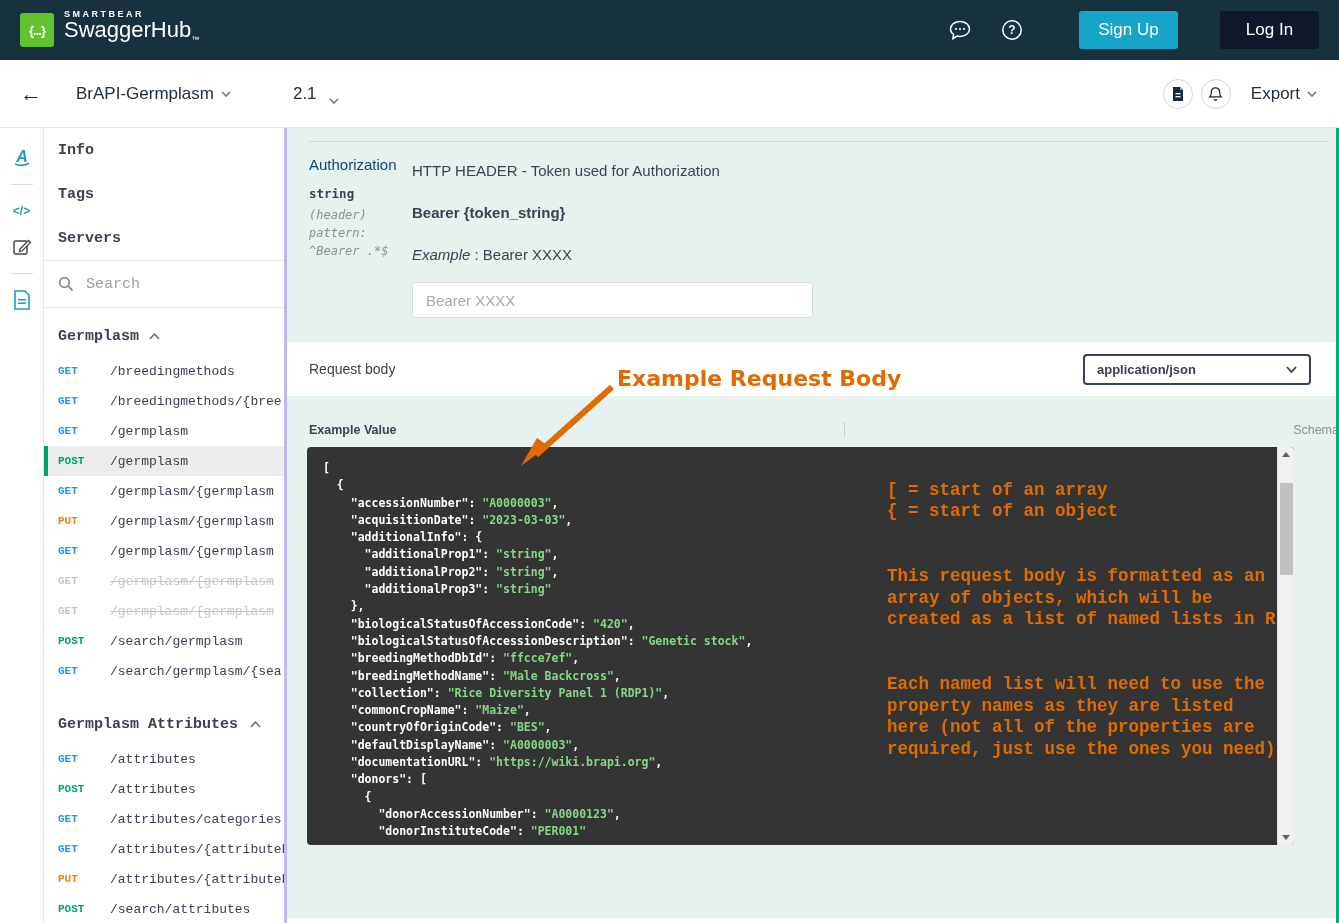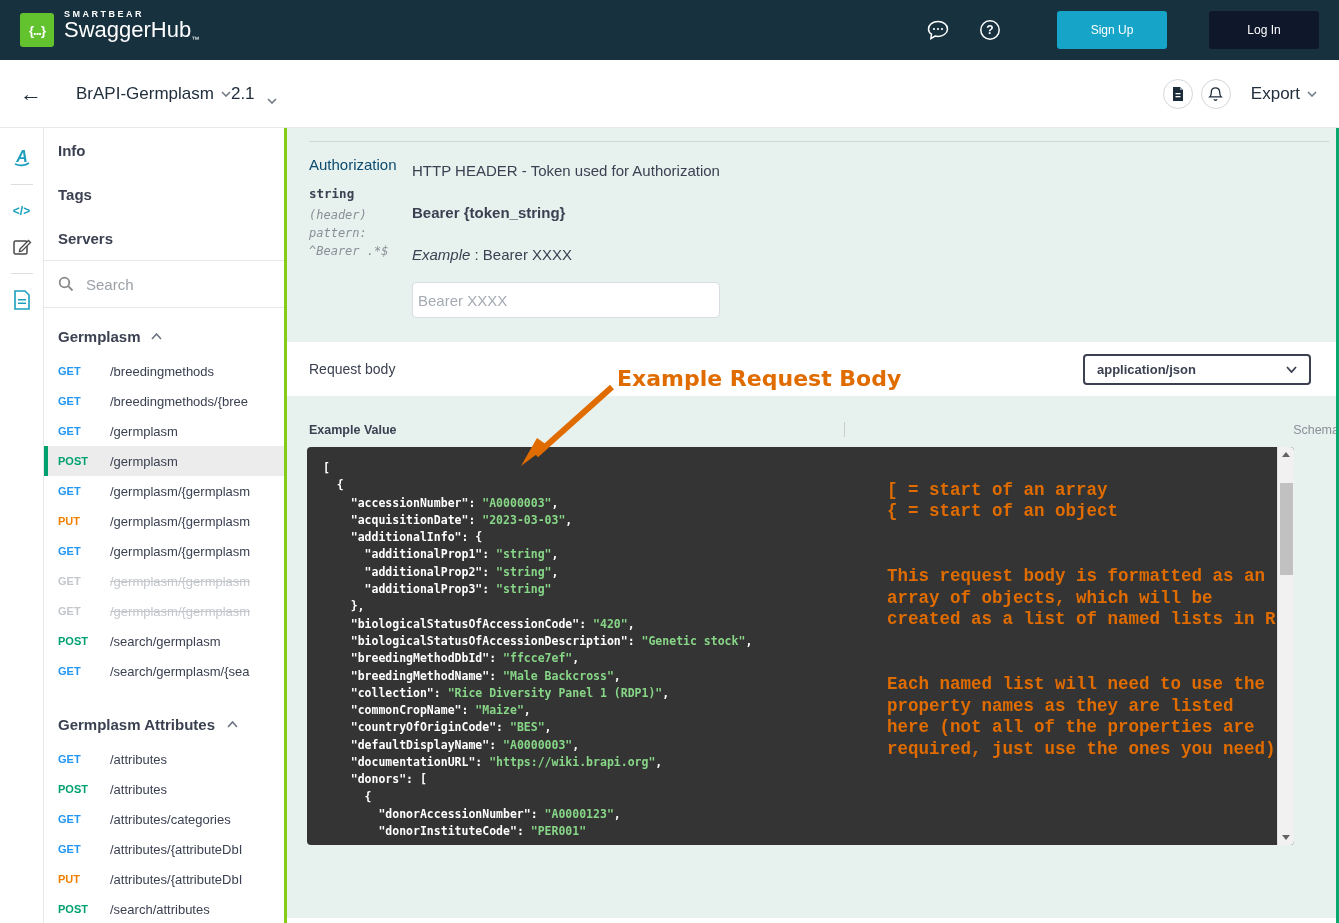--- a/index.html
+++ b/index.html
@@ -10,49 +10,49 @@
   .navbar { height:60px; background:#17313f; display:flex; align-items:center; padding:0 20px; }
   .logo-sq { width:34px; height:34px; background:#63c32e; border-radius:3px; display:flex;
     align-items:center; justify-content:center; color:#fff; font-weight:bold; font-size:13px;
     letter-spacing:-1px; }
   .brand { margin-left:10px; color:#fff; }
   .brand-small { font-size:9px; letter-spacing:2.5px; font-weight:bold; }
   .brand-big { font-size:22px; font-weight:300; line-height:22px; }
   .brand-tm { font-size:8px; vertical-align:sub; }
   .nav-right { margin-left:auto; display:flex; align-items:center; gap:26px; }
   .nav-icon { width:26px; height:26px; display:flex; align-items:center; justify-content:center; cursor:pointer; }
-  .nav-btn { width:110px; height:38px; border:none; border-radius:3px; color:#fff; font-size:12px;
+  .nav-btn { width:99px; height:38px; border:none; border-radius:3px; color:#fff; font-size:17px;
     font-family:inherit; cursor:pointer; }
   .btn-signup { background:#16a5c8; margin-left:28px; }
   .btn-login  { background:#0f172a; margin-left:16px; }
 
   
   .toolbar { height:68px; background:#fff; display:flex; align-items:center; padding:0 18px 0 20px;
     border-bottom:1px solid #e7eaec; }
   .back-arrow { font-size:22px; color:#222f3d; cursor:pointer; line-height:1; }
   .api-name { margin-left:34px; font-size:17px; color:#222f3d; cursor:pointer; display:flex; align-items:center; gap:7px;}
-  .api-ver  { font-size:17px; color:#222f3d; cursor:pointer; display:flex; align-items:flex-end; gap:12px;}
+  .api-ver  { margin-left:62px; font-size:17px; color:#222f3d; cursor:pointer; display:flex; align-items:flex-end; gap:12px;}
   .tb-right { margin-left:auto; display:flex; align-items:center; gap:8px; }
   .circle-btn { width:30px; height:30px; border-radius:50%; border:1px solid #d3d7dc; background:#fff;
     display:flex; align-items:center; justify-content:center; cursor:pointer; }
   .export { font-size:17px; color:#222f3d; display:flex; align-items:center; gap:7px; cursor:pointer; margin-left:12px; margin-right:4px;}
   .chev { display:inline-block; }
 
   
   .content { display:flex; height:795px; }
 
   
   .rail { width:44px; border-right:1px solid #e6e6e6; display:flex; flex-direction:column;
     align-items:center; padding-top:18px; gap:0; background:#fff; }
   .rail-ic { width:24px; height:24px; display:flex; align-items:center; justify-content:center; cursor:pointer; margin-bottom:12px;}
   .rail-div { width:22px; border-top:1px solid #ddd; margin:2px 0 14px 0; }
   .ic-teal { color:#1b9fbd; font-weight:bold; }
 
   
-  .sidebar { width:243px; background:#fff; border-right:3px solid #84cc16; overflow:hidden; }
+  .sidebar { width:243px; background:#fff; border-right:3px solid #c4b5fd; overflow:hidden;font-family:Liberation Mono, monospace; }
   .side-link { height:44px; display:flex; align-items:center; padding-left:14px; font-size:15px;
     font-weight:bold; color:#3b4151; cursor:pointer; }
   .side-sep { border-top:1px solid #e8e8e8; }
   .search-row { height:46px; display:flex; align-items:center; padding-left:14px; gap:12px; cursor:text; }
   .search-ph { color:#9aa0a6; font-size:15px; }
   .sec-head { height:40px; margin-top:8px; display:flex; align-items:center; padding-left:14px; gap:10px;
     font-size:15px; font-weight:bold; color:#3b4151; cursor:pointer; }
   .ep-row { height:30px; display:flex; align-items:center; padding-left:14px; font-size:13px;
     color:#3b4151; cursor:pointer; white-space:nowrap; overflow:hidden; }
   .ep-row .m { font-size:11px; font-weight:bold; width:52px; flex:0 0 52px; }
@@ -74,22 +74,22 @@
   .auth-title { font-size:15px; color:#0c4a6e; margin-top:6px; }
   .auth-type { font-family:"DejaVu Sans Mono", monospace; font-weight:bold; font-size:12.5px;
     color:#3b4151; margin-top:13px; }
   .auth-note { font-family:"DejaVu Sans Mono", monospace; font-style:italic; font-size:12px;
     color:#8a8f96; margin-top:5px; line-height:18px; }
   .auth-right { flex:1; padding-top:12px; }
   .auth-desc { font-size:15px; color:#3b4151; }
   .auth-scheme { font-size:15px; font-weight:bold; color:#3b4151; margin-top:25px; }
   .auth-example { font-size:15px; color:#3b4151; margin-top:25px; }
   .auth-example .it { font-style:italic; }
-  .auth-input { margin-top:19px; width:308px; height:36px; border:1px solid #d8dde3; border-radius:4px;
-    background:#fff; padding:0 5px; font-size:15px; font-family:inherit; color:#3b4151; }
+  .auth-input { margin-top:19px; width:401px; height:36px; border:1px solid #d8dde3; border-radius:4px;
+    background:#fff; padding:0 13px; font-size:15px; font-family:inherit; color:#3b4151; }
   .auth-input::placeholder { color:#a5abb3; }
 
   .req-band { height:54px; background:#fff; display:flex; align-items:center; padding:0 28px 0 22px; }
   .req-label { font-size:14px; color:#3b4151; }
   .ct-select { margin-left:auto; width:228px; height:31px; border:2px solid #3b4151; border-radius:4px;
     background:#fff; display:flex; align-items:center; padding:0 12px; font-size:13px; font-weight:bold;
     color:#3b4151; cursor:pointer; }
   .ct-select .chev { margin-left:auto; }
 
   .anno-title { position:absolute; left:330px; top:238px; font-family:"DejaVu Sans", sans-serif;

